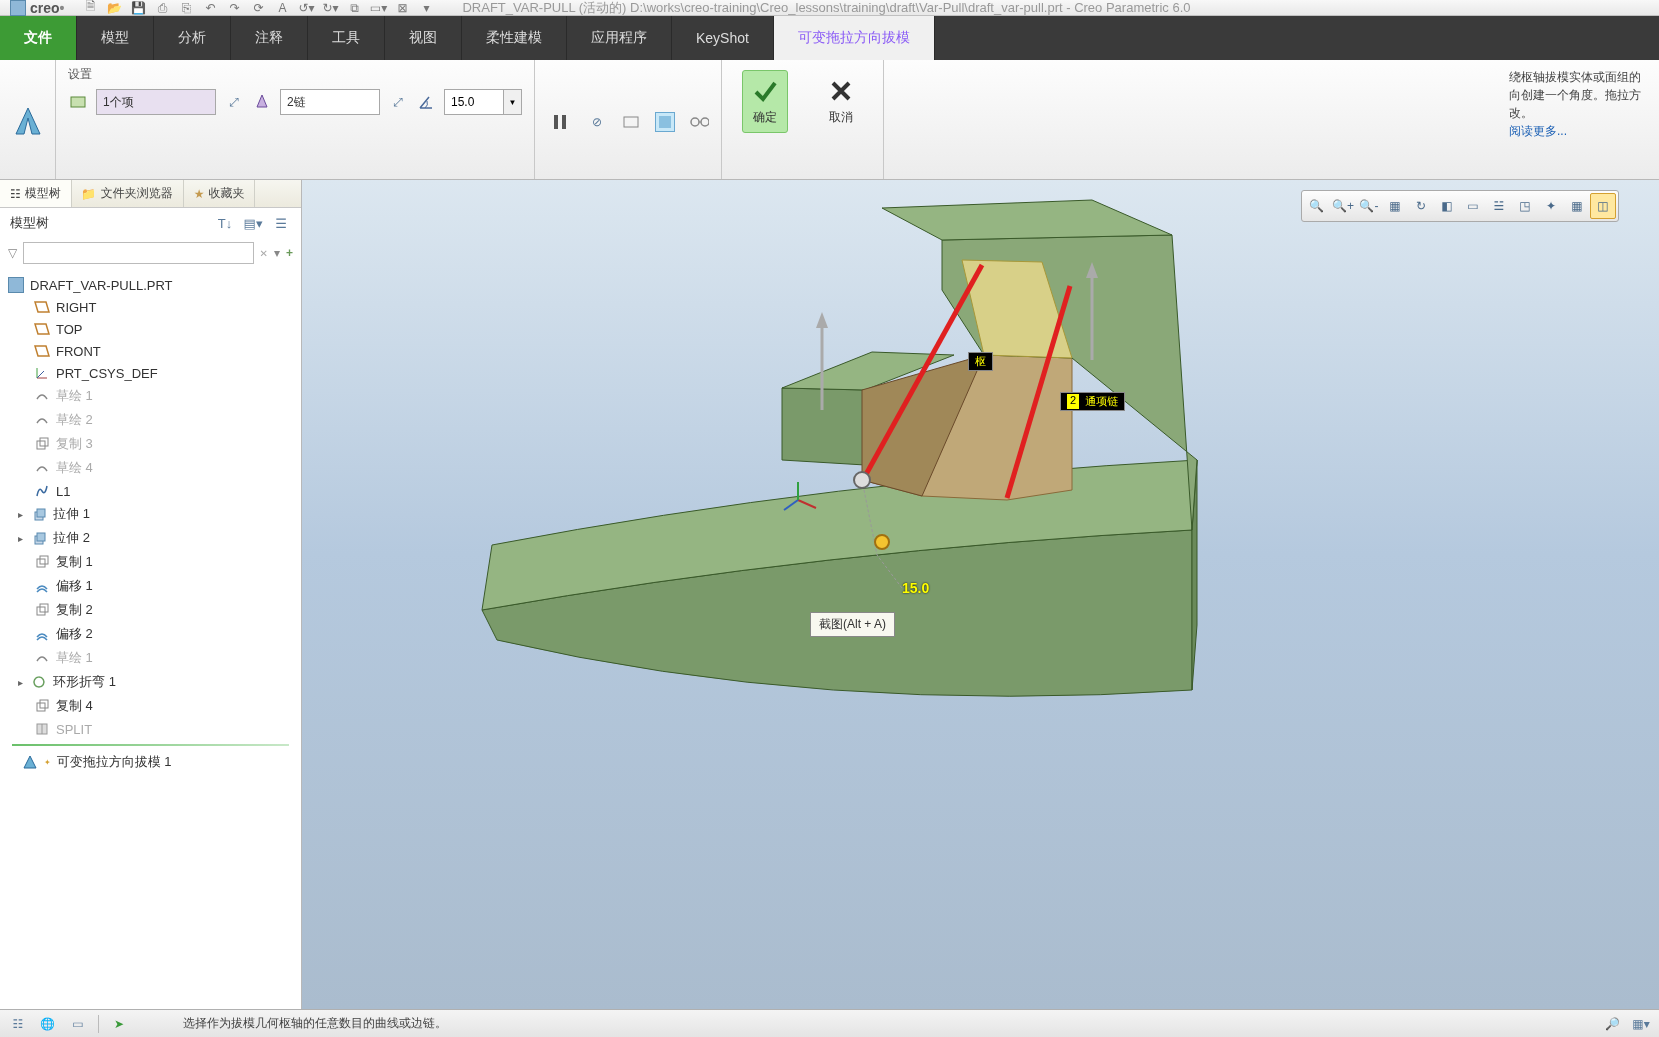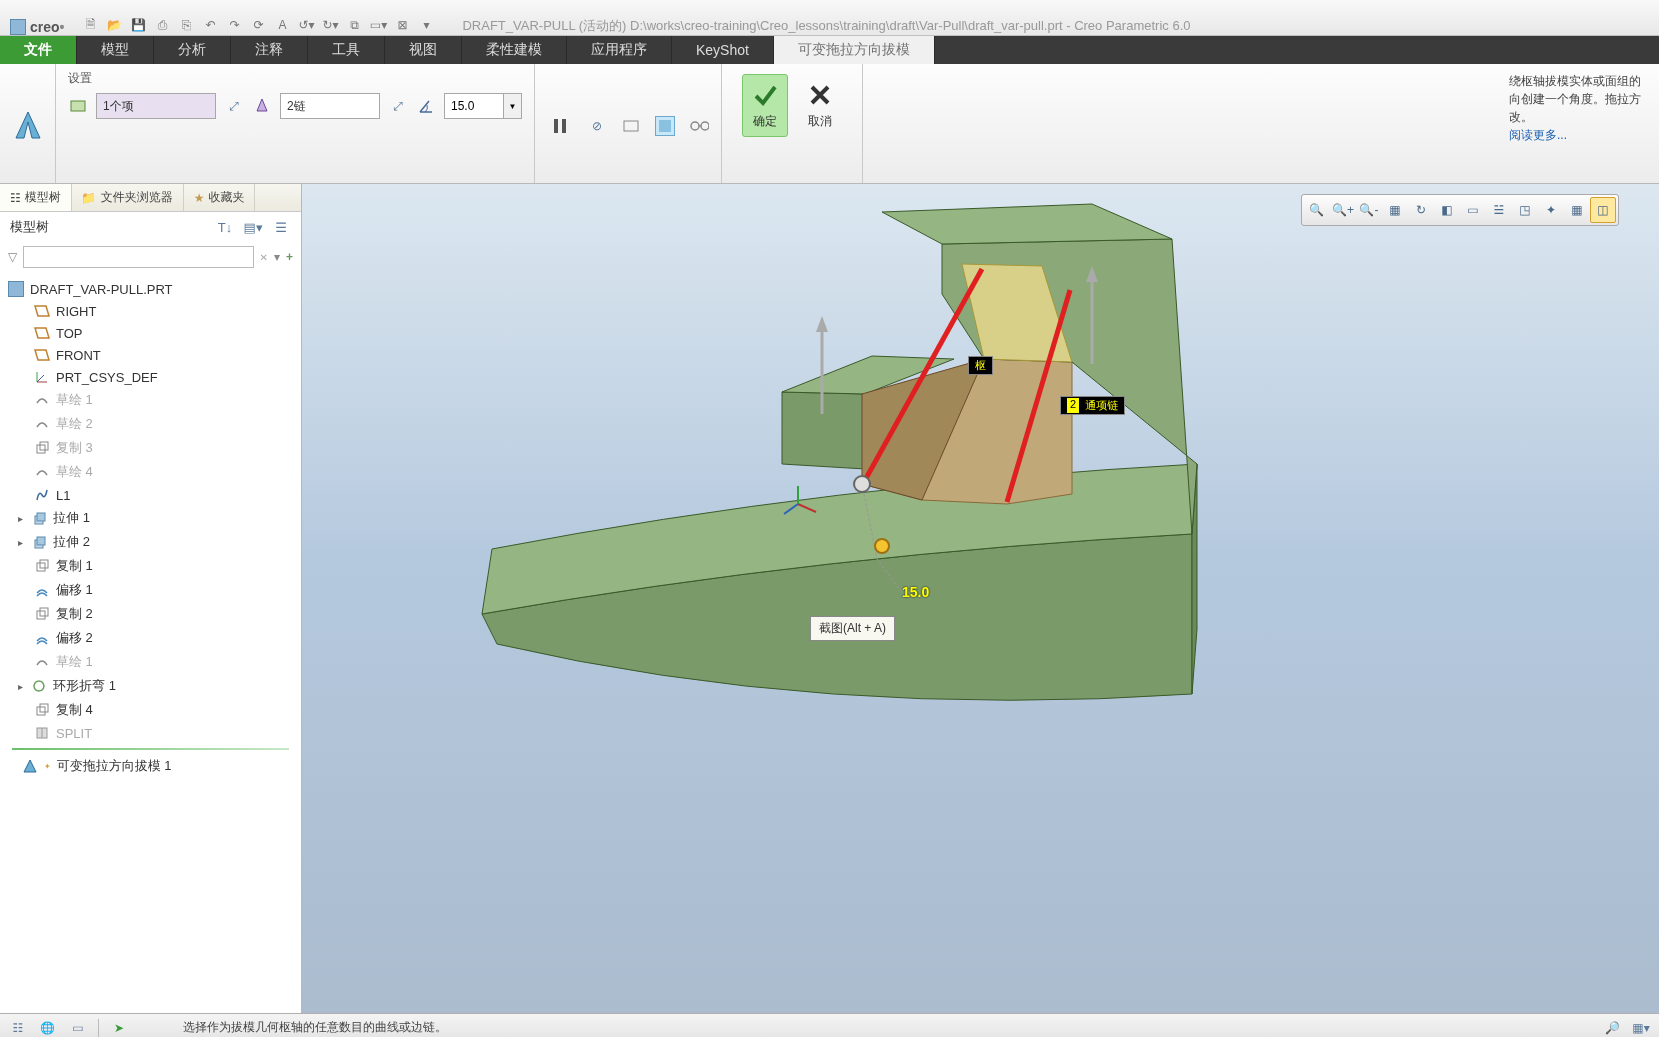--- a/index.html
+++ b/index.html
@@ -1,45 +1,45 @@
 <!DOCTYPE html>
 <html><head>
 <meta charset="utf-8">
 <style>
 * { margin: 0; padding: 0; box-sizing: border-box; font-family: "Microsoft YaHei", Arial, sans-serif; }
 body { width: 1659px; height: 1037px; background: #f0f0f0; overflow: hidden; font-size: 12px; }
 
 
-.titlebar { height: 36px; background: linear-gradient(#f8f8f8,#e8e8e8); display: flex; align-items: flex-end; border-bottom: 1px solid #c0c0c0; }
+.titlebar { height: 16px; background: linear-gradient(#f8f8f8,#e8e8e8); display: flex; align-items: center; border-bottom: 1px solid #c0c0c0; }
 .logo { display:flex; align-items:center; padding:0 10px; font-weight:bold; color:#555; font-size:14px; }
 .logo-icon { width:16px; height:16px; background:#8fb8d8; margin-right:4px; border:1px solid #5a8aad;}
 .qat { display:flex; align-items:center; gap:4px; padding:0 6px; }
 .qat-btn { width:20px; height:20px; display:flex; align-items:center; justify-content:center; color:#777; cursor:pointer; border-radius:2px;}
 .title-text { flex:1; text-align:left; padding-left:20px; color:#999; font-size:13px; white-space:nowrap; overflow:hidden;}
 
 
-.ribbon-tabs { height:28px; background:#3a3a3a; display:flex; align-items:stretch; }
+.ribbon-tabs { height:44px; background:#3a3a3a; display:flex; align-items:stretch; }
 .rtab { padding:0 24px; display:flex; align-items:center; color:#ddd; font-size:14px; cursor:pointer; border-right:1px solid #2a2a2a;}
 .rtab.file { background:#3d9b35; color:#fff; font-weight:bold;}
-.rtab.active { background:#f0f0f0; color:#737373; }
+.rtab.active { background:#f0f0f0; color:#8b5cf6; }
 
 
 .ribbon { height:120px; background:linear-gradient(#fdfdfd,#ececec); border-bottom:1px solid #b8b8b8; display:flex; align-items:stretch; }
 .ribbon-group { border-right:1px solid #c8c8c8; padding:6px 12px 2px; display:flex; flex-direction:column; }
 .rg-label { font-size:12px; color:#555; margin-bottom:6px;}
 .rg-big-icon { width:40px;height:40px; display:flex;align-items:center;justify-content:center;}
 .rg-row { display:flex; align-items:center; gap:8px; }
 .input-box { height:26px; border:1px solid #a8a8a8; background:#fff; padding:0 6px; display:flex; align-items:center; min-width:100px; font-size:12px; color:#333;}
 .input-box.sel { background:#e8e0f0;}
 .small-icon { width:20px;height:20px; display:flex;align-items:center;justify-content:center; color:#5a7a9a;}
 .angle-box { width:60px; height:26px; border:1px solid #a8a8a8; background:#fff; padding:0 6px; display:flex;align-items:center;}
 .dd-arrow { width:18px;height:26px;border:1px solid #a8a8a8;border-left:none;background:#f0f0f0;display:flex;align-items:center;justify-content:center;font-size:8px;}
 .sub-tabs { display:flex; margin-top:auto; }
 .sub-tab { border:1px solid #bbb; border-bottom:none; padding:4px 18px; background:#f0f0f0; font-size:12px; color:#444; margin-right:-1px; cursor:pointer;}
-.confirm-btns { display:flex; gap:10px; align-items:center; padding:10px 20px;}
+.confirm-btns { display:flex; gap:31px; align-items:center; padding:10px 20px;}
 .cbtn { display:flex; flex-direction:column; align-items:center; gap:4px; cursor:pointer; padding:6px 8px; border-radius:3px;}
 .cbtn.ok { background:#b5e8a8; border:1px solid #7ac66a;}
 .cbtn-label{font-size:12px;color:#333;}
 .help-panel { margin-left:auto; width:160px; padding:8px 10px; font-size:12px; color:#444; line-height:1.5;}
 .help-link{ color:#1a5fb4; cursor:pointer;}
 
 
 .main { display:flex; height:calc(100% - 32px - 28px - 120px - 28px); }
 .left-panel { width:302px; background:#fff; border-right:1px solid #b8b8b8; display:flex; flex-direction:column;}
 .lp-tabs { height:28px; background:linear-gradient(#f6f6f0,#eceade); display:flex; align-items:center; border-bottom:1px solid #c8c8c8;}

